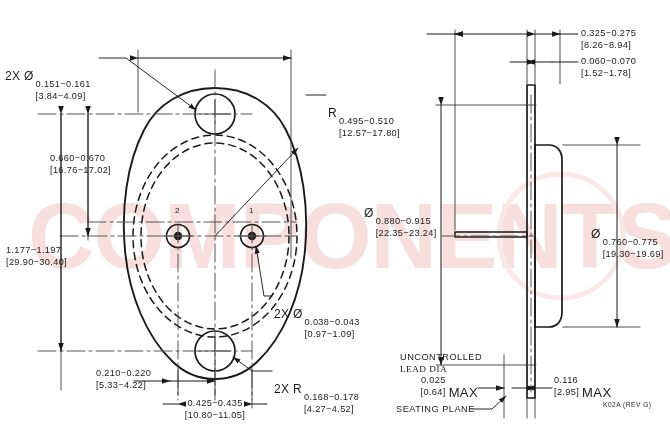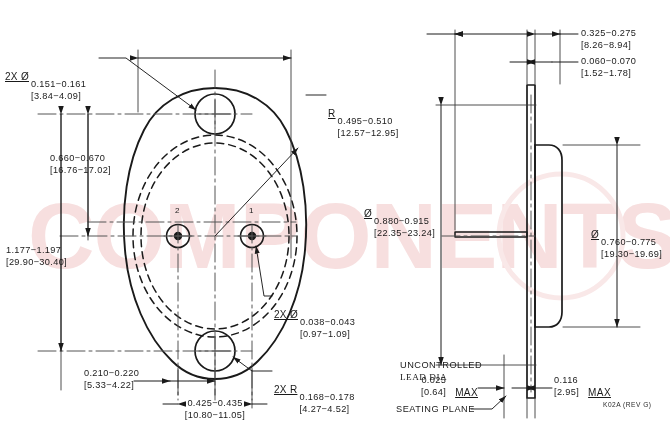--- a/index.html
+++ b/index.html
@@ -34,23 +34,22 @@
     font-family:"Liberation Sans", sans-serif;
     font-size:9.2px;
     line-height:11.5px;
     letter-spacing:0.35px;
     white-space:nowrap;
   }
   .dim .l1,.dim .l2{display:block;}
   .dim.ctr{text-align:center;}
   .dim.rt{text-align:right;}
   .pfx{
-    font-size:10px;
+    font-size:12px;
     letter-spacing:0.3px;
-    text-decoration:underline;
   }
   .note{
     position:absolute;
     color:#1a1a1a;
     font-size:9.2px;
     line-height:11.6px;
     letter-spacing:0.5px;
     white-space:nowrap;
   }
   .revtag{
@@ -63,21 +62,21 @@
   .pinlbl{
     position:absolute;
     color:#1a1a1a;
     font-size:8px;
     white-space:nowrap;
   }
   
   .row{display:flex;align-items:center;}
   .row .pfx{margin-right:2px;}
   .row .val{display:inline-block;margin-top:28px;}
-  .sfx{font-size:10px;margin-left:9px;letter-spacing:0.4px;text-decoration:underline;}
+  .sfx{font-size:13px;margin-left:3px;letter-spacing:0.4px;}
   .rowb{display:flex;align-items:flex-end;}
 </style>
 </head>
 <body>
 
 <div id="sheet">
 
   <svg class="wm" viewBox="0 0 670 446">
     <text x="28" y="268" font-family="Liberation Sans, sans-serif" font-size="92" font-weight="bold" fill="#f7dfdf" letter-spacing="-1">COMPONENTS101</text>
     <circle cx="561" cy="236" r="62" fill="none" stroke="#f9e8e8" stroke-width="5"></circle>
@@ -285,21 +284,21 @@
       </span>
     </div>
   </div>
 
 
   <div class="dim" style="left:328px; top:88px;">
     <div class="row">
       <span class="pfx">R</span>
       <span class="val">
         <span class="l1">0.495−0.510</span>
-        <span class="l2">[12.57−12.95]</span>
+        <span class="l2">[12.57−17.80]</span>
       </span>
     </div>
   </div>
 
   <div class="dim" style="left:50px; top:153px;">
     <span class="l1">0.660−0.670</span>
     <span class="l2">[16.76−17.02]</span>
   </div>
 
   <div class="dim" style="left:6px; top:245px;">
@@ -320,21 +319,21 @@
   <div class="dim" style="left:274px; top:364px;">
     <div class="row">
       <span class="pfx">2X R</span>
       <span class="val">
         <span class="l1">0.168−0.178</span>
         <span class="l2">[4.27−4.52]</span>
       </span>
     </div>
   </div>
 
-  <div class="dim" style="left:84px; top:368px;">
+  <div class="dim" style="left:96px; top:368px;">
     <span class="l1">0.210−0.220</span>
     <span class="l2">[5.33−4.22]</span>
   </div>
 
   <div class="dim ctr" style="left:163px; top:398px; width:104px;">
     <span class="l1">0.425−0.435</span>
     <span class="l2">[10.80−11.05]</span>
   </div>
 
   <div class="pinlbl" style="left:175px; top:206px;">2</div>
@@ -365,21 +364,21 @@
     <div class="row">
       <span class="pfx">Ø</span>
       <span class="val">
         <span class="l1">0.760−0.775</span>
         <span class="l2">[19.30−19.69]</span>
       </span>
     </div>
   </div>
 
   <div class="note ctr" style="left:400px; top:352px; width:110px;">
-    <span class="l1" style="display:block;margin-top:8px;">UNCONTROLLED</span>
+    <span class="l1" style="display:block;">UNCONTROLLED</span>
     <span class="l2" style="display:block;font-family:Liberation Serif, serif;">LEAD DIA</span>
   </div>
 
   <div class="dim rt" style="left:408px; top:375px; width:70px;">
     <div class="rowb" style="justify-content:flex-end;">
       <span class="val" style="text-align:right;">
         <span class="l1">0.025</span>
         <span class="l2">[0.64]</span>
       </span>
       <span class="sfx">MAX</span>

